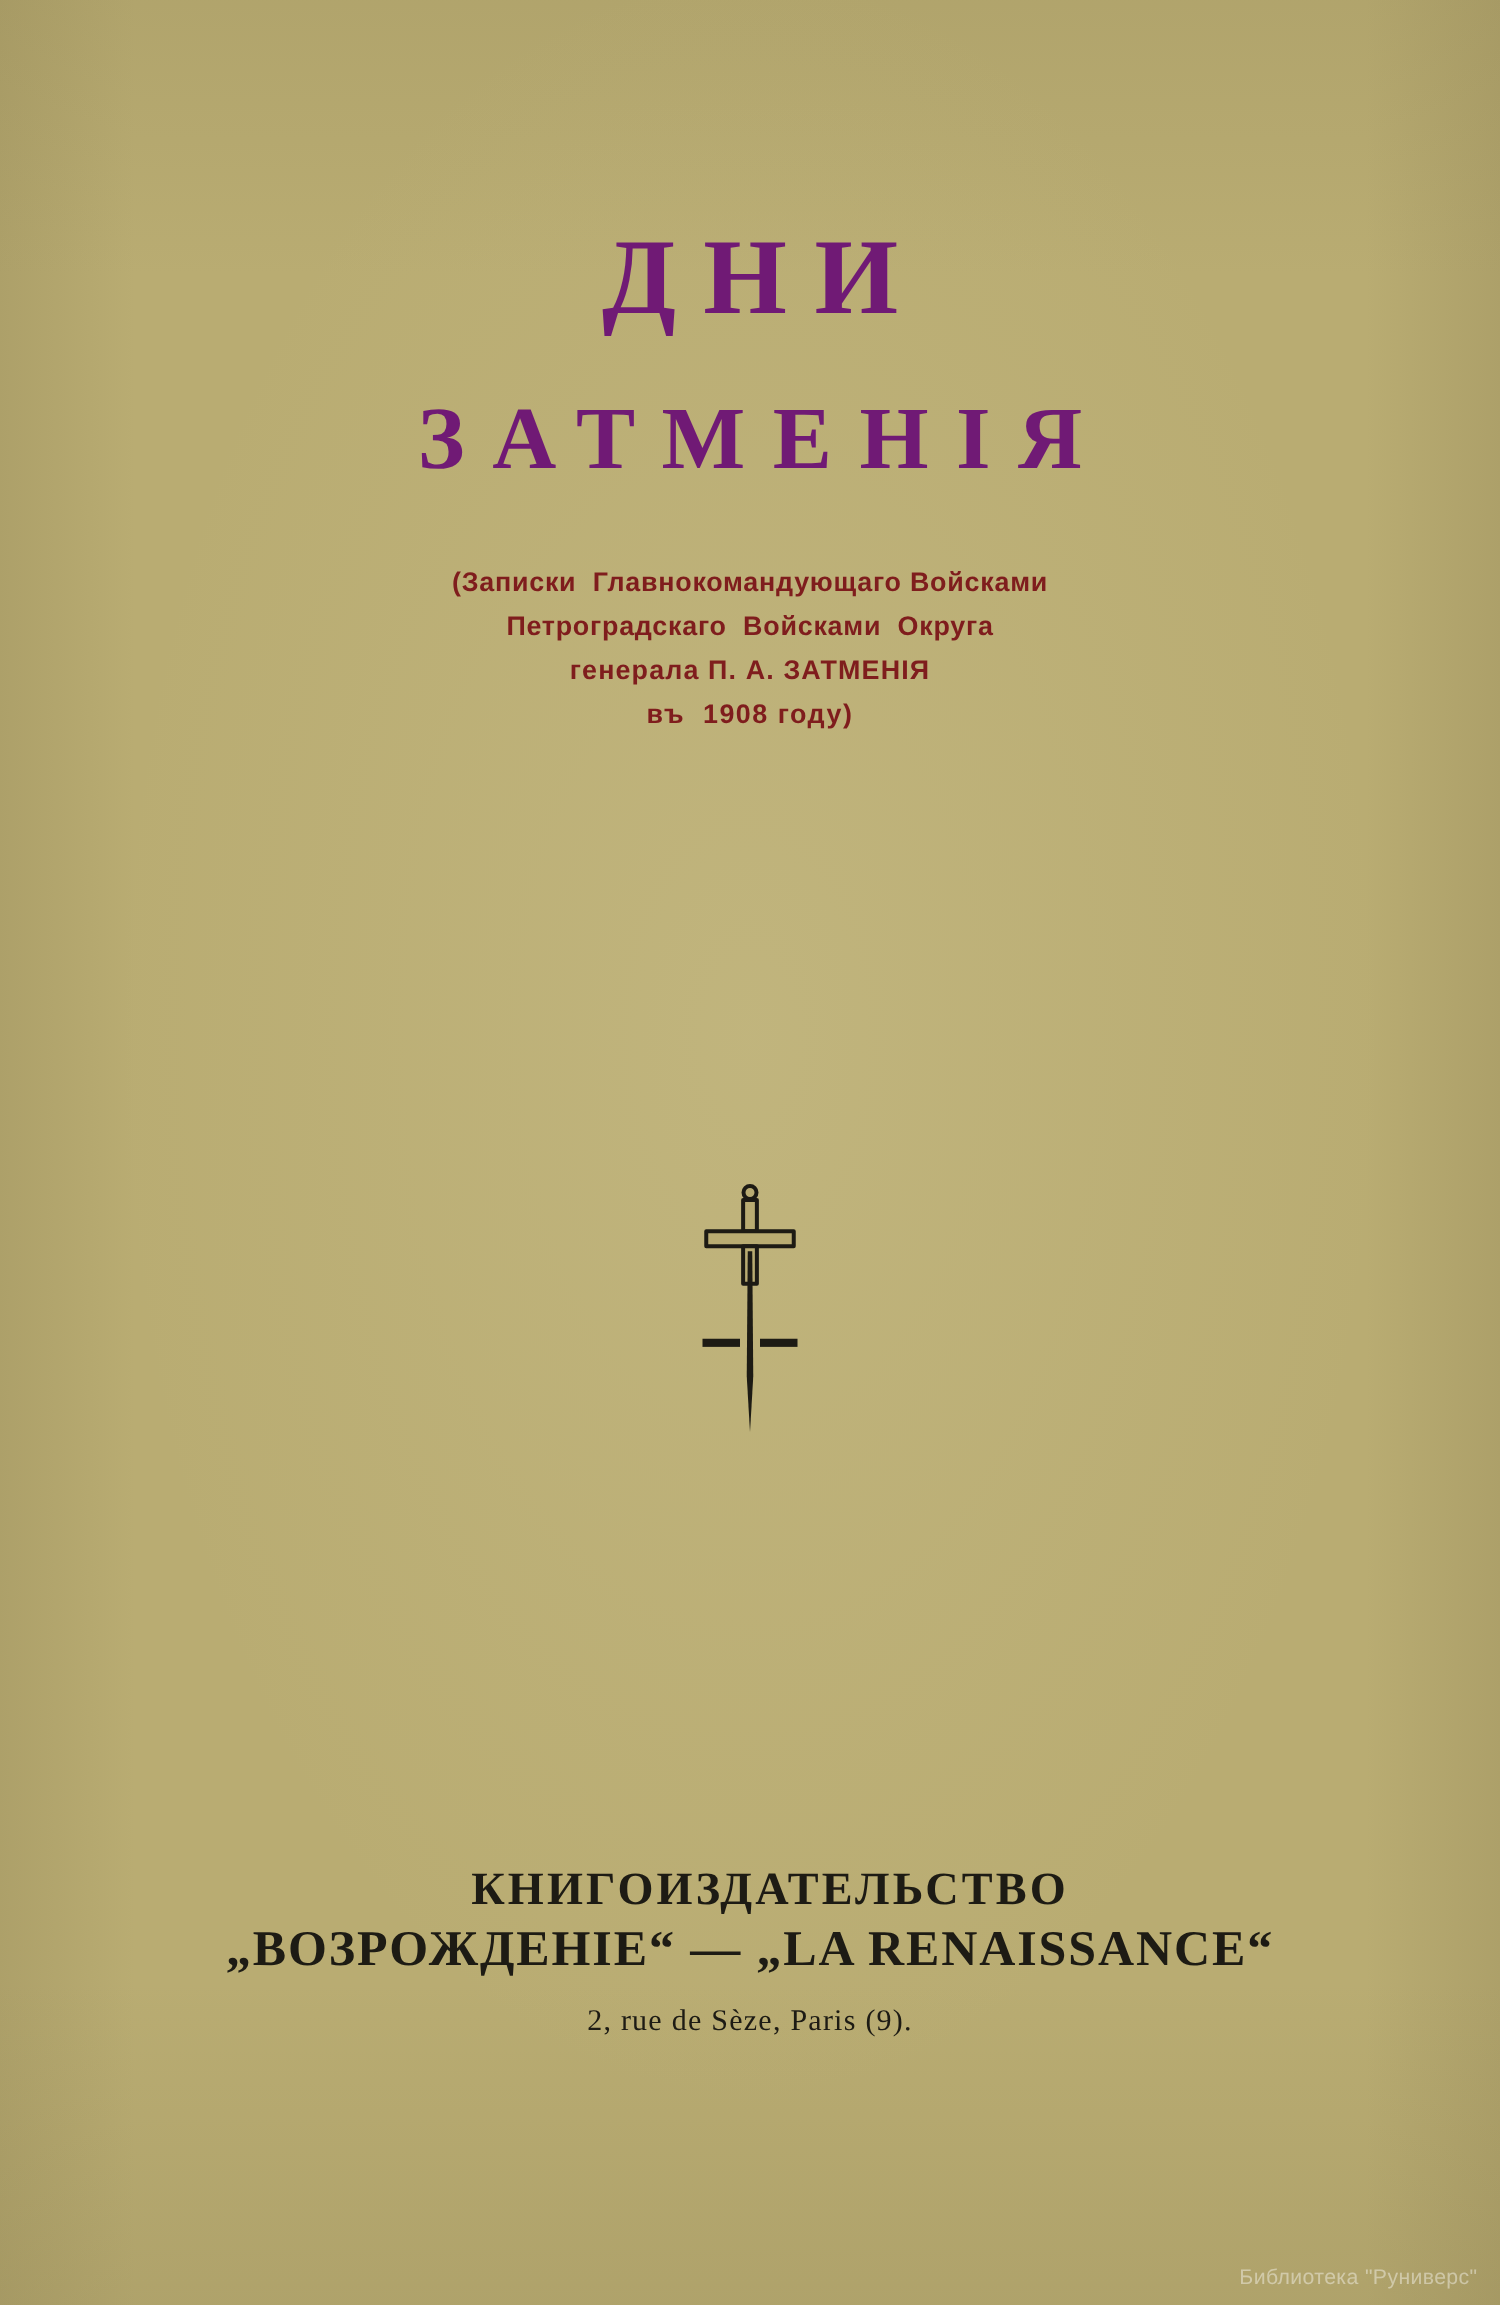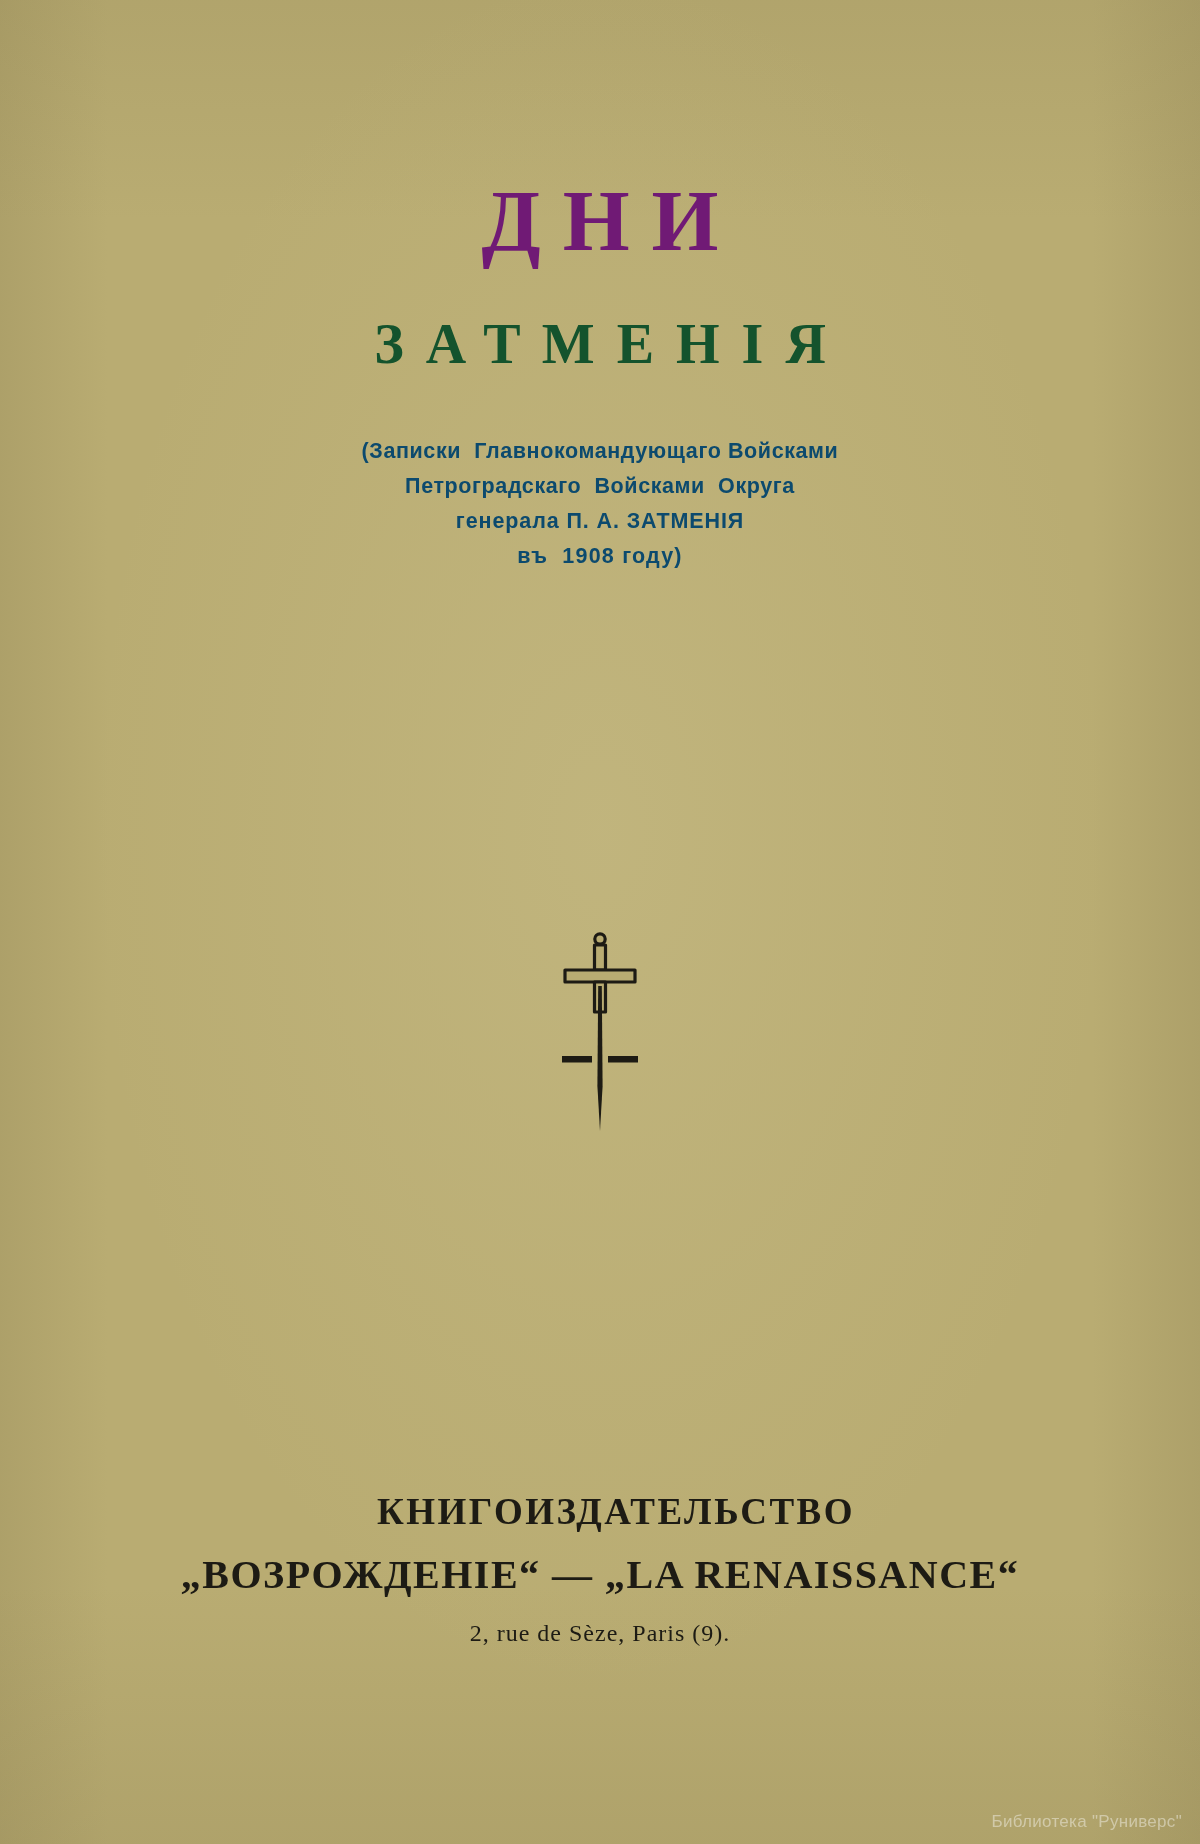--- a/index.html
+++ b/index.html
@@ -40,31 +40,31 @@
     font-size: 86px;
     letter-spacing: 22px;
     color: #701a75;
     text-indent: 22px;
     line-height: 1;
   }
   .title-line2 {
     margin-top: 52px;
     font-family: "Liberation Serif", serif;
     font-weight: 700;
-    font-size: 56px;
+    font-size: 71px;
     letter-spacing: 22px;
-    color: #14532d;
+    color: #701a75;
     text-indent: 22px;
     line-height: 1;
   }
 
   .subtitle {
     margin-top: 62px;
     text-align: center;
-    color: #0c4a6e;
+    color: #7f1d1d;
     font-family: "Liberation Sans", sans-serif;
     font-weight: 700;
     font-size: 21.5px;
     line-height: 35px;
     letter-spacing: 0.6px;
   }
   .subtitle .s-line { display: block; white-space: pre; }
   .subtitle .s-line.l3 { letter-spacing: 0.9px; }
   .subtitle .s-line.l4 { letter-spacing: 1.2px; }
 
@@ -86,21 +86,21 @@
     color: #1d1b14;
   }
   .imprint .pub {
     font-family: "Liberation Serif", serif;
     font-weight: 700;
     font-size: 37px;
     letter-spacing: 2.5px;
     padding-left: 32px;
   }
   .imprint .brand {
-    margin-top: 18px;
+    margin-top: 2px;
     font-family: "Liberation Serif", serif;
     font-weight: 700;
     font-size: 40px;
     letter-spacing: 1.5px;
     white-space: pre;
   }
   .imprint .addr {
     margin-top: 22px;
     font-family: "Liberation Serif", serif;
     font-weight: 400;

